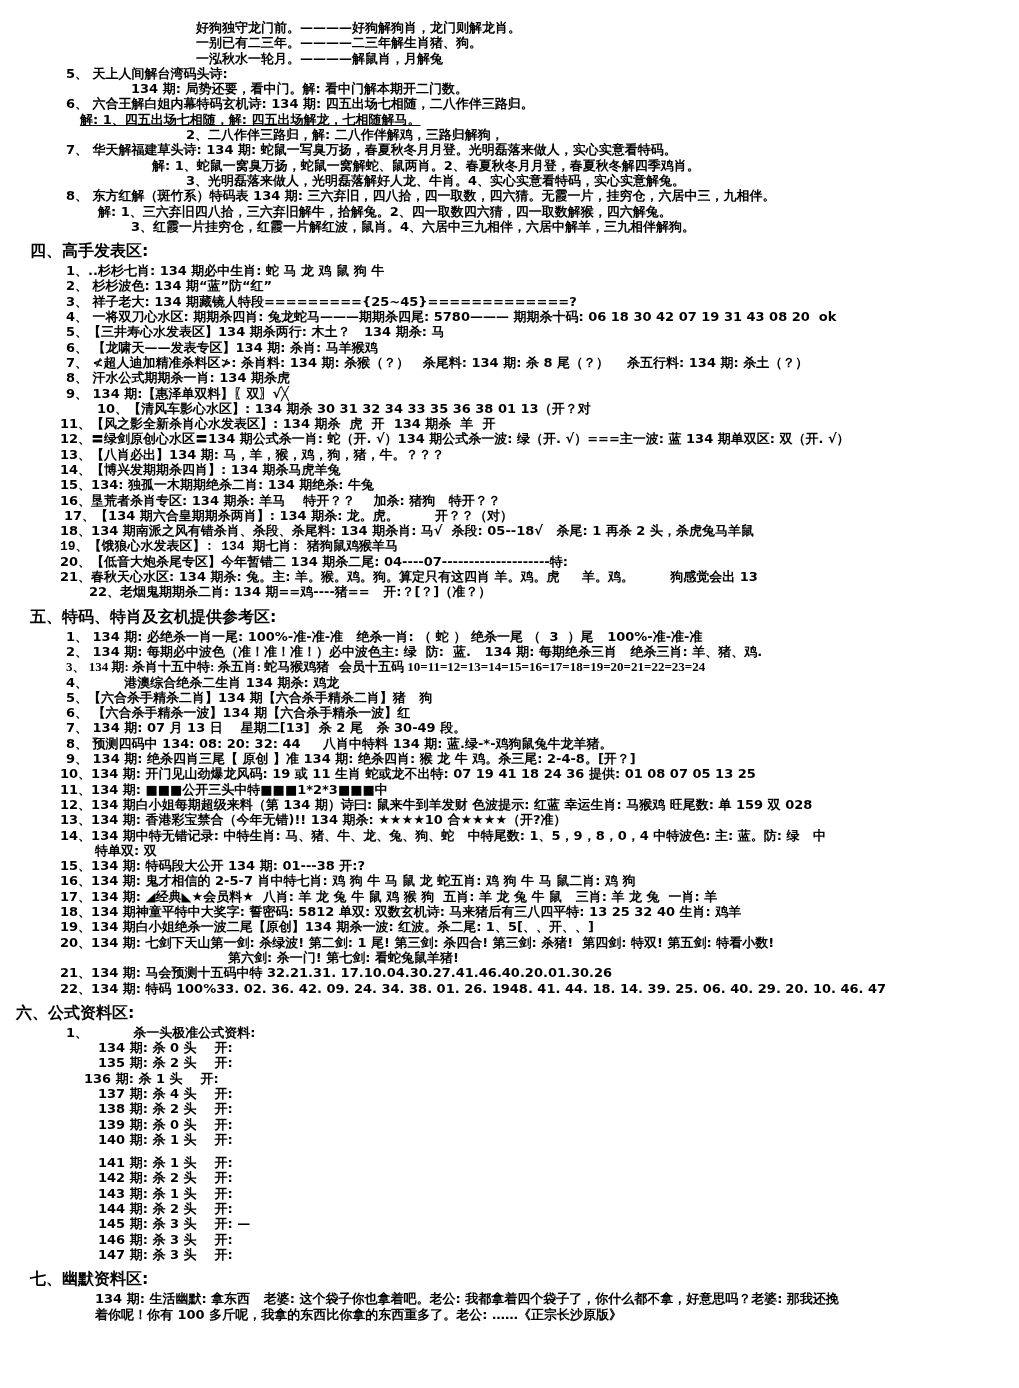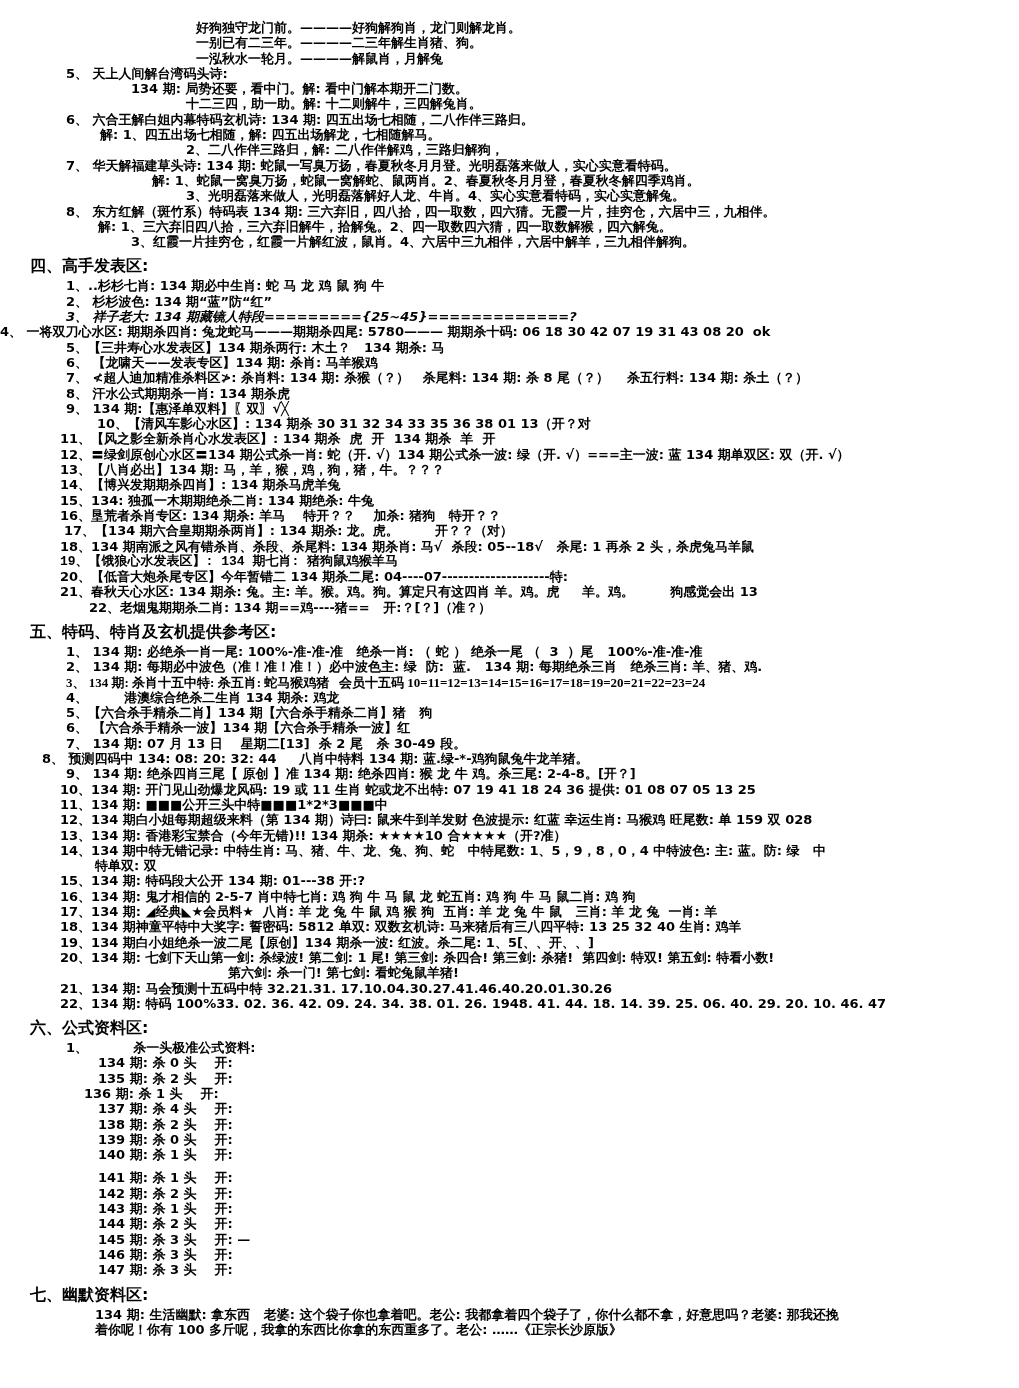--- a/index.html
+++ b/index.html
@@ -29,37 +29,36 @@
 </head>
 <body style="background: rgb(255, 255, 255); color: rgb(0, 0, 0);">
 
 <div class="doc">
     <section>
       <div class="line" style="padding-left: 196px;">好狗独守龙门前。————好狗解狗肖，龙门则解龙肖。</div>
       <div class="line" style="padding-left: 196px;">一别已有二三年。————二三年解生肖猪、狗。</div>
       <div class="line" style="padding-left: 196px;">一泓秋水一轮月。————解鼠肖，月解兔</div>
       <div class="line" style="padding-left: 66px;">5、 天上人间解台湾码头诗:</div>
       <div class="line" style="padding-left: 131px;">134 期: 局势还要，看中门。解: 看中门解本期开二门数。</div>
-      <div class="line" style="padding-left: 186px;">十二三四，助一助。解: 十二则解牛，三四解兔肖。</div>
       <div class="line" style="padding-left: 66px;">6、 六合王解白姐内幕特码玄机诗: 134 期: 四五出场七相随，二八作伴三路归。</div>
-      <div class="line" style="padding-left: 100px;">解: 1、四五出场七相随，解: 四五出场解龙，七相随解马。</div>
+      <div class="line" style="padding-left: 80px; text-decoration: underline;">解: 1、四五出场七相随，解: 四五出场解龙，七相随解马。</div>
       <div class="line" style="padding-left: 186px;">2、二八作伴三路归，解: 二八作伴解鸡，三路归解狗，</div>
       <div class="line" style="padding-left: 66px;">7、 华天解福建草头诗: 134 期: 蛇鼠一写臭万扬，春夏秋冬月月登。光明磊落来做人，实心实意看特码。</div>
       <div class="line" style="padding-left: 152px;">解: 1、蛇鼠一窝臭万扬，蛇鼠一窝解蛇、鼠两肖。2、春夏秋冬月月登，春夏秋冬解四季鸡肖。</div>
       <div class="line" style="padding-left: 186px;">3、光明磊落来做人，光明磊落解好人龙、牛肖。4、实心实意看特码，实心实意解兔。</div>
       <div class="line" style="padding-left: 66px;">8、 东方红解（斑竹系）特码表 134 期: 三六弃旧，四八拾，四一取数，四六猜。无霞一片，挂穷仓，六居中三，九相伴。</div>
       <div class="line" style="padding-left: 98px;">解: 1、三六弃旧四八拾，三六弃旧解牛，拾解兔。2、四一取数四六猜，四一取数解猴，四六解兔。</div>
       <div class="line" style="padding-left: 131px;">3、红霞一片挂穷仓，红霞一片解红波，鼠肖。4、六居中三九相伴，六居中解羊，三九相伴解狗。</div>
     </section>
     <section>
       <div class="line header-line" style="padding-left: 30px;">四、高手发表区:</div>
       <div class="line" style="padding-left: 66px;">1、..杉杉七肖: 134 期必中生肖: 蛇 马 龙 鸡 鼠 狗 牛</div>
       <div class="line" style="padding-left: 66px;">2、 杉杉波色: 134 期“蓝”防“红”</div>
-      <div class="line" style="padding-left: 66px; font-style: italic;">3、 祥子老大: 134 期藏镜人特段========={25~45}=============?</div>
-      <div class="line" style="">4、 一将双刀心水区: 期期杀四肖: 兔龙蛇马———期期杀四尾: 5780——— 期期杀十码: 06 18 30 42 07 19 31 43 08 20  ok</div>
+      <div class="line" style="padding-left: 66px;">3、 祥子老大: 134 期藏镜人特段========={25~45}=============?</div>
+      <div class="line" style="padding-left: 66px;">4、 一将双刀心水区: 期期杀四肖: 兔龙蛇马———期期杀四尾: 5780——— 期期杀十码: 06 18 30 42 07 19 31 43 08 20  ok</div>
       <div class="line" style="padding-left: 66px;">5、【三井寿心水发表区】134 期杀两行: 木土？   134 期杀: 马</div>
       <div class="line" style="padding-left: 66px;">6、 【龙啸天——发表专区】134 期: 杀肖: 马羊猴鸡</div>
       <div class="line" style="padding-left: 66px;">7、 ≮超人迪加精准杀料区≯: 杀肖料: 134 期: 杀猴（？）   杀尾料: 134 期: 杀 8 尾（？）    杀五行料: 134 期: 杀土（？）</div>
       <div class="line" style="padding-left: 66px;">8、 汗水公式期期杀一肖: 134 期杀虎</div>
       <div class="line" style="padding-left: 66px;">9、 134 期:【惠泽单双料】〖双〗√╳</div>
       <div class="line" style="padding-left: 60px; margin-left: 37px;">10、【清风车影心水区】: 134 期杀 30 31 32 34 33 35 36 38 01 13（开？对</div>
       <div class="line" style="padding-left: 60px;">11、【风之影全新杀肖心水发表区】: 134 期杀  虎  开  134 期杀  羊  开</div>
       <div class="line" style="padding-left: 60px;">12、〓绿剑原创心水区〓134 期公式杀一肖: 蛇（开. √）134 期公式杀一波: 绿（开. √）===主一波: 蓝 134 期单双区: 双（开. √）</div>
       <div class="line" style="padding-left: 60px;">13、【八肖必出】134 期: 马，羊，猴，鸡，狗，猪，牛。？？？</div>
       <div class="line" style="padding-left: 60px;">14、【博兴发期期杀四肖】: 134 期杀马虎羊兔</div>
@@ -74,40 +73,40 @@
     </section>
     <section>
       <div class="line header-line" style="padding-left: 30px;">五、特码、特肖及玄机提供参考区:</div>
       <div class="line" style="padding-left: 66px;">1、 134 期: 必绝杀一肖一尾: 100%-准-准-准   绝杀一肖: （ 蛇 ） 绝杀一尾 （  3  ）尾   100%-准-准-准</div>
       <div class="line" style="padding-left: 66px;">2、 134 期: 每期必中波色（准！准！准！）必中波色主: 绿  防:  蓝.   134 期: 每期绝杀三肖   绝杀三肖: 羊、猪、鸡.</div>
       <div class="line" style="padding-left: 66px; font-family: Liberation Serif, serif;">3、 134 期: 杀肖十五中特: 杀五肖: 蛇马猴鸡猪   会员十五码 10=11=12=13=14=15=16=17=18=19=20=21=22=23=24</div>
       <div class="line" style="padding-left: 66px;">4、        港澳综合绝杀二生肖 134 期杀: 鸡龙</div>
       <div class="line" style="padding-left: 66px;">5、【六合杀手精杀二肖】134 期【六合杀手精杀二肖】猪   狗</div>
       <div class="line" style="padding-left: 66px;">6、 【六合杀手精杀一波】134 期【六合杀手精杀一波】红</div>
       <div class="line" style="padding-left: 66px;">7、 134 期: 07 月 13 日    星期二[13]  杀 2 尾   杀 30-49 段。</div>
-      <div class="line" style="padding-left: 42px;">8、 预测四码中 134: 08: 20: 32: 44     八肖中特料 134 期: 蓝.绿-*-鸡狗鼠兔牛龙羊猪。</div>
+      <div class="line" style="padding-left: 66px;">8、 预测四码中 134: 08: 20: 32: 44     八肖中特料 134 期: 蓝.绿-*-鸡狗鼠兔牛龙羊猪。</div>
       <div class="line" style="padding-left: 66px;">9、 134 期: 绝杀四肖三尾【 原创 】准 134 期: 绝杀四肖: 猴 龙 牛 鸡。杀三尾: 2-4-8。[开？]</div>
       <div class="line" style="padding-left: 60px;">10、134 期: 开门见山劲爆龙风码: 19 或 11 生肖 蛇或龙不出特: 07 19 41 18 24 36 提供: 01 08 07 05 13 25</div>
       <div class="line" style="padding-left: 60px;">11、134 期: ■■■公开三头中特■■■1*2*3■■■中</div>
       <div class="line" style="padding-left: 60px;">12、134 期白小姐每期超级来料（第 134 期）诗曰: 鼠来牛到羊发财 色波提示: 红蓝 幸运生肖: 马猴鸡 旺尾数: 单 159 双 028</div>
       <div class="line" style="padding-left: 60px;">13、134 期: 香港彩宝禁合（今年无错)!! 134 期杀: ★★★★10 合★★★★（开?准）</div>
       <div class="line" style="padding-left: 60px;">14、134 期中特无错记录: 中特生肖: 马、猪、牛、龙、兔、狗、蛇   中特尾数: 1、5，9，8，0，4 中特波色: 主: 蓝。防: 绿   中</div>
       <div class="line" style="padding-left: 95px;">特单双: 双</div>
       <div class="line" style="padding-left: 60px;">15、134 期: 特码段大公开 134 期: 01---38 开:?</div>
       <div class="line" style="padding-left: 60px;">16、134 期: 鬼才相信的 2-5-7 肖中特七肖: 鸡 狗 牛 马 鼠 龙 蛇五肖: 鸡 狗 牛 马 鼠二肖: 鸡 狗</div>
       <div class="line" style="padding-left: 60px;">17、134 期: ◢经典◣★会员料★  八肖: 羊 龙 兔 牛 鼠 鸡 猴 狗  五肖: 羊 龙 兔 牛 鼠   三肖: 羊 龙 兔  一肖: 羊</div>
       <div class="line" style="padding-left: 60px;">18、134 期神童平特中大奖字: 誓密码: 5812 单双: 双数玄机诗: 马来猪后有三八四平特: 13 25 32 40 生肖: 鸡羊</div>
       <div class="line" style="padding-left: 60px;">19、134 期白小姐绝杀一波二尾【原创】134 期杀一波: 红波。杀二尾: 1、5[、、开、、]</div>
       <div class="line" style="padding-left: 60px;">20、134 期: 七剑下天山第一剑: 杀绿波! 第二剑: 1 尾! 第三剑: 杀四合! 第三剑: 杀猪!  第四剑: 特双! 第五剑: 特看小数!</div>
       <div class="line" style="padding-left: 228px;">第六剑: 杀一门! 第七剑: 看蛇兔鼠羊猪!</div>
       <div class="line" style="padding-left: 60px;">21、134 期: 马会预测十五码中特 32.21.31. 17.10.04.30.27.41.46.40.20.01.30.26</div>
       <div class="line" style="padding-left: 60px;">22、134 期: 特码 100%33. 02. 36. 42. 09. 24. 34. 38. 01. 26. 1948. 41. 44. 18. 14. 39. 25. 06. 40. 29. 20. 10. 46. 47</div>
     </section>
     <section>
-      <div class="line header-line" style="padding-left: 30px;">六、公式资料区:</div>
+      <div class="line header-line" style="padding-left: 16px;">六、公式资料区:</div>
       <div class="line" style="padding-left: 66px;">1、          杀一头极准公式资料:</div>
       <div class="line" style="padding-left: 98px;">134 期: 杀 0 头    开:</div>
       <div class="line" style="padding-left: 98px;">135 期: 杀 2 头    开:</div>
       <div class="line" style="padding-left: 84px;">136 期: 杀 1 头    开:</div>
       <div class="line" style="padding-left: 98px;">137 期: 杀 4 头    开:</div>
       <div class="line" style="padding-left: 98px;">138 期: 杀 2 头    开:</div>
       <div class="line" style="padding-left: 98px;">139 期: 杀 0 头    开:</div>
       <div class="line" style="padding-left: 98px;">140 期: 杀 1 头    开:</div>
       <div class="line" style="padding-left: 98px; margin-top: 8px;">141 期: 杀 1 头    开:</div>
       <div class="line" style="padding-left: 98px;">142 期: 杀 2 头    开:</div>

